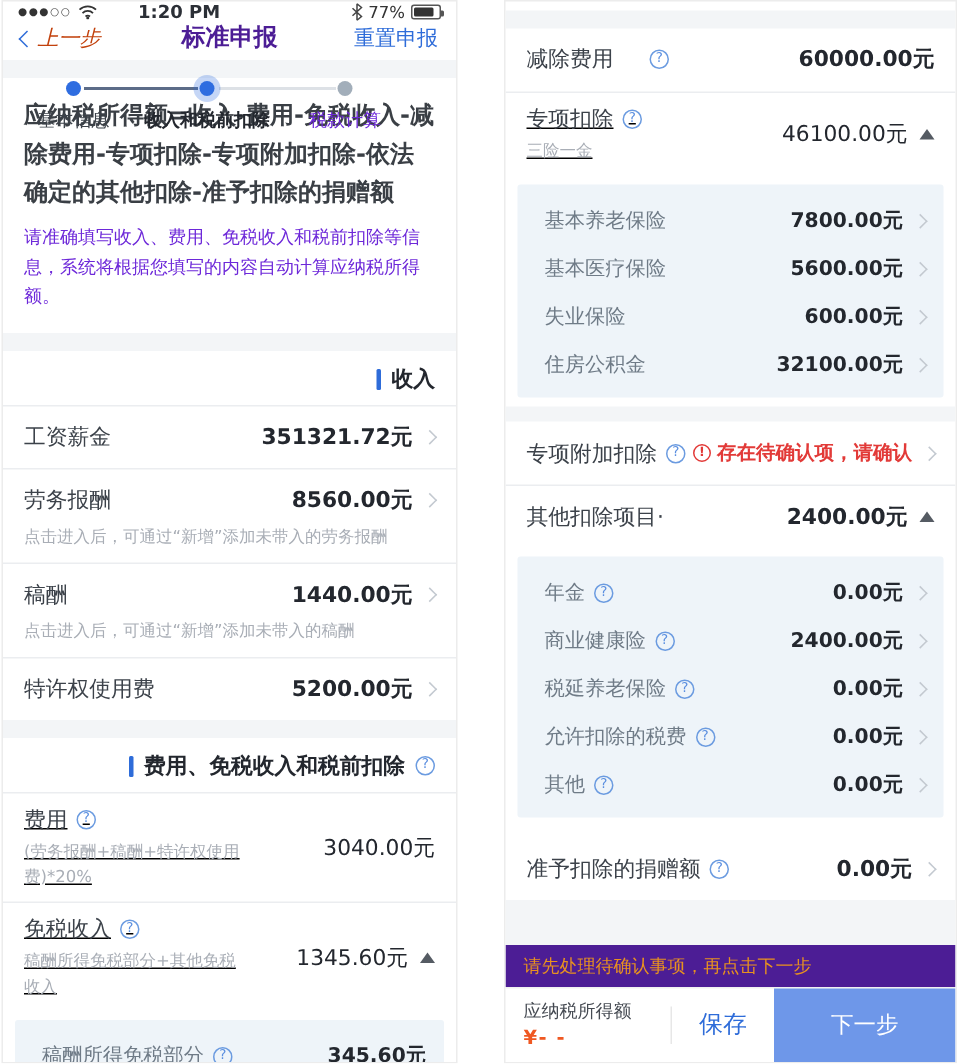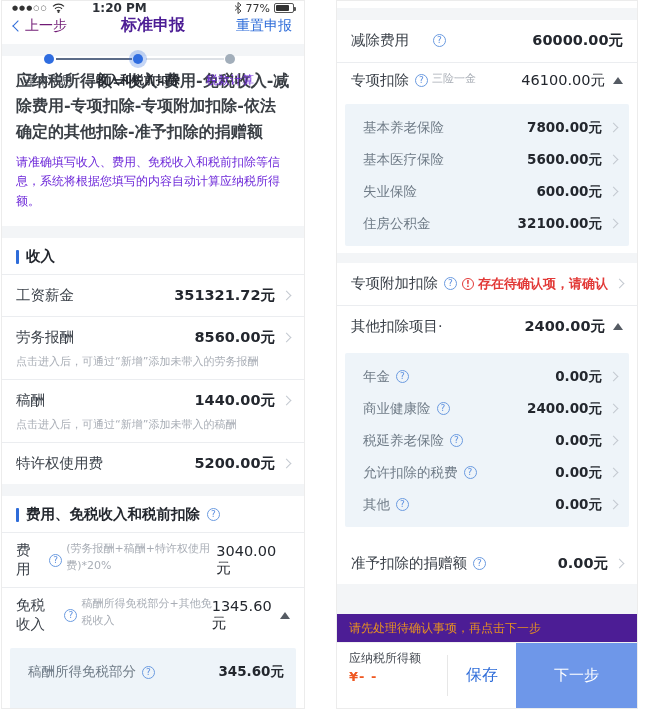--- a/index.html
+++ b/index.html
@@ -15,21 +15,21 @@
   .sb-left { display:flex; align-items:center; gap:4px; width:80px; }
   .dots { letter-spacing:1px; font-size:7px; color:#333; }
   .sb-time { flex:1; text-align:left; font-size:12px; font-weight:600; color:#2b2f36; }
   .sb-right { display:flex; align-items:center; gap:4px; width:80px; justify-content:flex-end; font-size:11px; color:#333; }
   .battery { width:20px; height:10px; border:1px solid #555; border-radius:2px; position:relative; }
   .battery .fill { position:absolute; left:1px; top:1px; bottom:1px; width:70%; background:#333; border-radius:1px; }
   .battery .tip { position:absolute; right:-3px; top:2.5px; width:2px; height:4px; background:#555; border-radius:0 1px 1px 0; }
 
   
   .navbar { height:32px; display:flex; align-items:center; padding:0 12px; }
-  .nav-back { display:flex; align-items:center; gap:3px; color:#701a75; font-size:14px; width:86px; cursor:pointer; }
+  .nav-back { display:flex; align-items:center; gap:3px; color:#c2410c; font-size:14px; width:86px; cursor:pointer;font-style:italic; }
   .chev-l { width:8px; height:8px; border-left:1.6px solid #2e6cd9; border-bottom:1.6px solid #2e6cd9; transform:rotate(45deg); }
   .nav-title { flex:1; text-align:center; font-size:16px; font-weight:600; color:#4c1d95; }
   .nav-reset { width:86px; text-align:right; color:#2e6cd9; font-size:14px; cursor:pointer; }
 
   
   .stepper { position:relative; height:52px; margin-top:4px; }
   .step-dot { position:absolute; top:14px; width:10px; height:10px; border-radius:50%; }
   .step-dot.done   { left:42px;  background:#2f6de0; }
   .step-dot.active { left:131px; background:#2f6de0; box-shadow:0 0 0 4px rgba(47,109,224,.28); }
   .step-dot.todo   { left:223px; background:#a2aeba; }
@@ -44,33 +44,33 @@
   .strip { height:12px; background:#f3f5f7; flex:none; }
   .strip.thin { height:10px; }
   .strip.tall { height:30px; }
 
   
   .formula { padding:12px 14px 14px; }
   .formula .bold { font-size:16px; font-weight:700; color:#3a3f45; line-height:1.6; }
   .formula .note { margin-top:8px; font-size:12px; color:#6d28d9; line-height:1.65; }
 
   
-  .sec-header { display:flex; align-items:center; gap:7px; padding:9px 14px 8px; }
+  .sec-header { display:flex; align-items:center; gap:7px; padding:9px 14px 8px;justify-content:flex-end; }
   .sec-header .bar { width:3px; height:14px; background:#2e6cd9; border-radius:1px; }
   .sec-header .t { font-size:14.5px; font-weight:700; color:#23272e; }
 
   
   .row { display:flex; align-items:center; padding:0 14px; min-height:42px; }
   .bt { border-top:1px solid #ebedf0; margin:0 0 0 0; }
   .row .lbl { font-size:14.5px; color:#3c424a; display:flex; align-items:center; gap:6px; }
   .row .val { margin-left:auto; font-size:14.5px; font-weight:600; color:#23272e; display:flex; align-items:center; gap:8px; }
   .hintline { padding:0 14px 10px; font-size:11px; color:#a9aeb6; margin-top:-4px; }
 
   .row2 { display:flex; align-items:center; padding:8px 14px; }
-  .row2 .left2 { display:flex; flex-direction:row; gap:4px; }
+  .row2 .left2 { display:flex; flex-direction:column; gap:4px;text-decoration:underline; }
   .row2 .lbl { font-size:14.5px; color:#3c424a; display:flex; align-items:center; gap:6px; }
   .row2 .sub { font-size:11px; color:#a9aeb6; line-height:1.5; max-width:150px; }
   .row2 .val { margin-left:auto; font-size:14.5px; font-weight:400; color:#23272e; display:flex; align-items:center; gap:8px; }
 
   
   .subbox { background:#eef4f9; margin:6px 8px 0; border-radius:2px; padding:8px 0 6px; flex:none; }
   .subbox.grow { flex:1; margin-bottom:0; border-radius:2px 2px 0 0; }
   .srow { display:flex; align-items:center; padding:7px 12px 7px 18px; }
   .srow .lbl { font-size:13.5px; color:#6f7b87; display:flex; align-items:center; gap:6px; }
   .srow .val { margin-left:auto; font-size:13.5px; font-weight:600; color:#23272e; display:flex; align-items:center; gap:8px; }
@@ -78,21 +78,21 @@
   
   .qicon { width:13px; height:13px; border:1px solid #6b9be0; border-radius:50%; color:#5b8fe0; font-size:9px; line-height:11px; text-align:center; display:inline-block; flex:none; }
   .chev-r { width:7px; height:7px; border-top:1.5px solid #c3c9d0; border-right:1.5px solid #c3c9d0; transform:rotate(45deg); flex:none; }
   .tri-up { width:0; height:0; border-left:5px solid transparent; border-right:5px solid transparent; border-bottom:7px solid #555b63; flex:none; }
   .wicon { width:12px; height:12px; border:1px solid #e23a38; border-radius:50%; color:#e23a38; font-size:8.5px; line-height:10px; text-align:center; display:inline-block; flex:none; }
   .warn-txt { color:#e23a38; font-size:13px; font-weight:600; display:flex; align-items:center; gap:4px; }
 
   
   .bottom-group { margin-top:auto; }
   .banner { background:#4c1d95; color:#e8921f; font-size:12px; padding:5px 12px; line-height:1.5; }
-  .bottombar { height:66px; display:flex; align-items:stretch; border-top:1px solid #f0f0f0; }
+  .bottombar { height:50px; display:flex; align-items:stretch; border-top:1px solid #f0f0f0; }
   .bb-amount { width:110px; padding:7px 0 0 12px; }
   .bb-amount .l { font-size:12px; color:#454a52; }
   .bb-amount .a { font-size:13px; font-weight:700; color:#ef5822; margin-top:2px; letter-spacing:1px; }
   .bb-div { width:1px; background:#e7e7e7; margin:12px 0; }
   .bb-save { width:68px; display:flex; align-items:center; justify-content:center; font-size:16px; color:#2e6cd9; font-weight:500; cursor:pointer; }
   .bb-next { flex:1; background:#6e97e9; color:#fff; font-size:15px; display:flex; align-items:center; justify-content:center; cursor:pointer; }
 
   .gap { height:18px; }
   svg { display:block; }
 </style>

